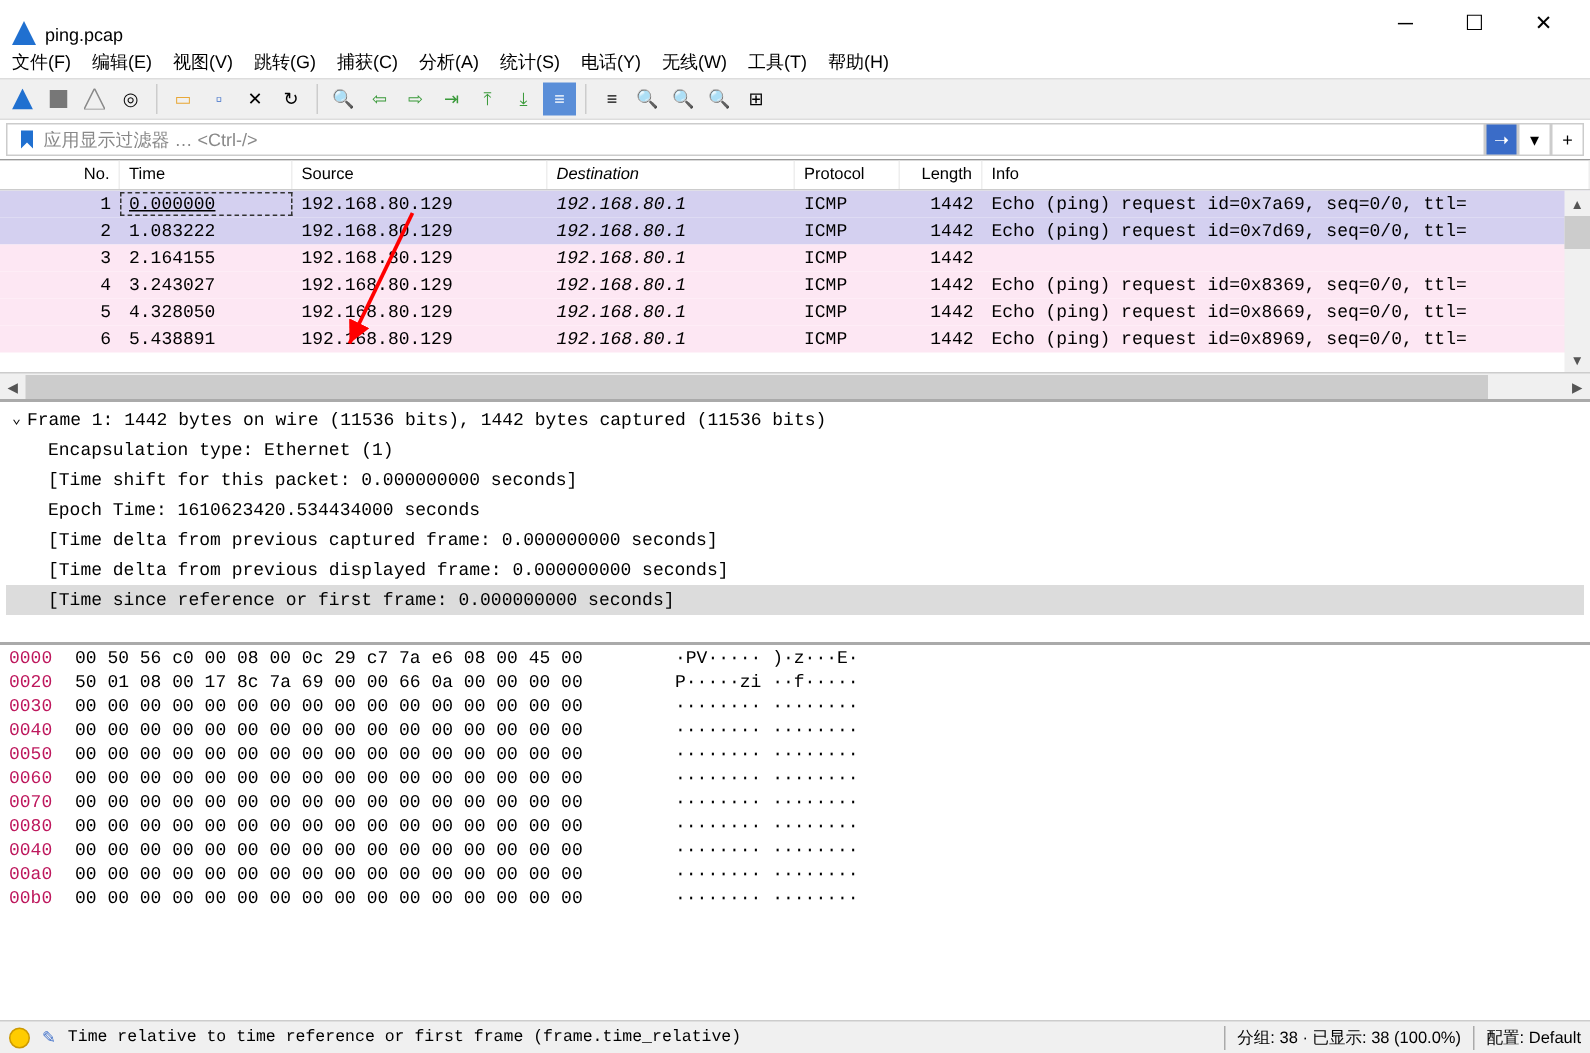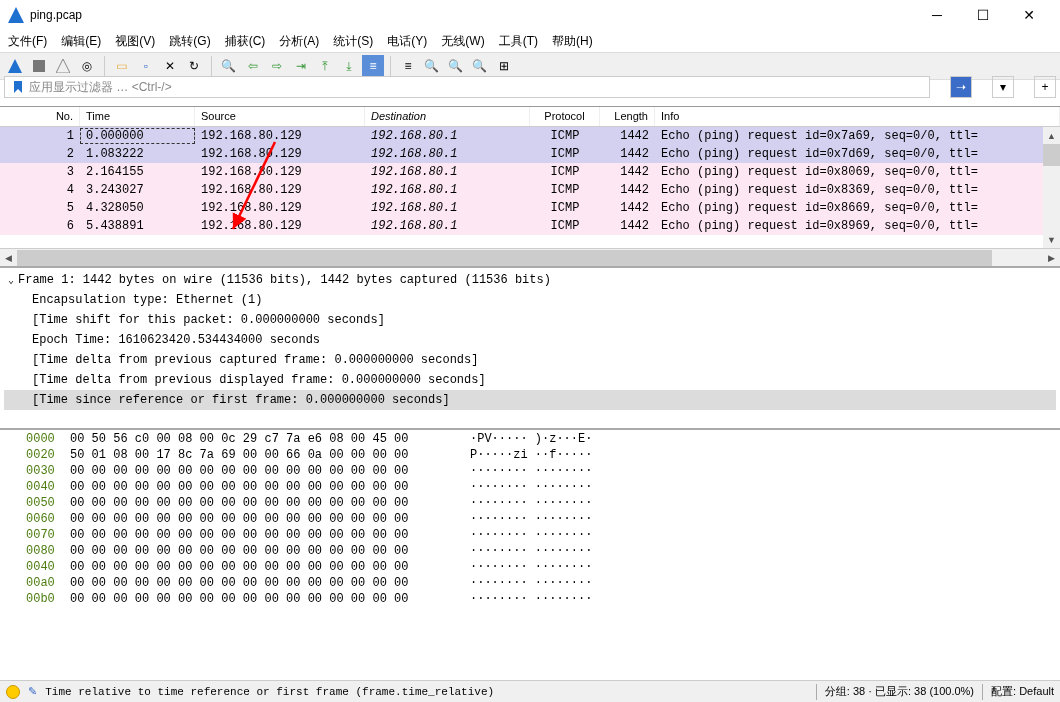--- a/index.html
+++ b/index.html
@@ -1,65 +1,65 @@
 <!DOCTYPE html>
 <html><head>
 <meta charset="utf-8">
 <style>
 * { box-sizing: border-box; margin: 0; padding: 0; }
 body { font-family: "Microsoft YaHei", "Segoe UI", sans-serif; font-size: 12px; background: #f0f0f0; width: 1060px; height: 702px; overflow: hidden; display: flex; flex-direction: column; }
-.titlebar { height: 30px; background: #fff; display: flex; align-items: center; padding: 0 8px; }
+.titlebar { height: 30px; background: #fff; display: flex; align-items: flex-end; padding: 0 8px; }
 .titlebar .icon { width: 16px; height: 16px; margin-right: 6px; }
 .titlebar .title { flex: 1; font-size: 12px; }
 .titlebar .win-controls { display: flex; gap: 0; }
 .titlebar .win-btn { width: 46px; height: 30px; display: flex; align-items: center; justify-content: center; font-size: 14px; cursor: pointer; }
 .menubar { height: 22px; background: #fff; display: flex; align-items: center; padding: 0 8px; gap: 14px; font-size: 12px; }
 .menubar span { cursor: pointer; }
 .toolbar { height: 28px; background: #f0f0f0; border-top: 1px solid #ddd; border-bottom: 1px solid #ddd; display: flex; align-items: center; padding: 0 4px; gap: 2px; }
 .toolbar .tbtn { width: 22px; height: 22px; display: flex; align-items: center; justify-content: center; border: 1px solid transparent; cursor: pointer; }
 .toolbar .sep { width: 1px; height: 20px; background: #ccc; margin: 0 4px; }
-.filterbar { height: 26px; background: #fff; display: flex; align-items: flex-end; padding: 8px 4px; gap: 20px; }
+.filterbar { height: 26px; background: #fff; display: flex; align-items: center; padding: 8px 4px; gap: 0; }
 .filterbar .filter-input { flex: 1; height: 22px; border: 1px solid #ccc; padding: 0 6px; font-size: 12px; background: #fff; display: flex; align-items: center; color: #888; }
 .filterbar .filter-input svg { margin-right: 4px; }
 .filterbar .filter-btn { width: 22px; height: 22px; display: flex; align-items: center; justify-content: center; border: 1px solid #ccc; cursor: pointer; }
 .packet-list { flex: 0 0 auto; background: #fff; border-top: 1px solid #999; display: flex; flex-direction: column; height: 160px; position: relative; overflow: hidden; }
 .pl-header { height: 20px; background: #fff; border-bottom: 1px solid #ccc; display: flex; font-size: 11px; }
 .pl-header .col { padding: 3px 6px; border-right: 1px solid #eee; }
 .pl-body { flex: 1; overflow-x: auto; overflow-y: hidden; }
 .pl-body-inner { min-width: 100%; }
 .pl-row { height: 18px; display: flex; font-family: "Courier New", monospace; font-size: 12px; align-items: center; }
 .pl-row .col { padding: 1px 6px; white-space: nowrap; }
 .pl-row.highlight { background: #d4d0f0; }
 .pl-row.pink { background: #fde7f3; }
-.pl-row.selected .col.time { outline: 1px dashed #333; outline-offset: -1px; }
+.pl-row.selected .col.time { outline: 1px dashed #333; outline-offset: -1px; text-decoration: underline; }
 .col.no { width: 80px; text-align: right; }
 .col.time { width: 115px; }
 .col.source { width: 170px; }
 .col.dest { width: 165px; font-style: italic; }
-.col.proto { width: 70px; text-align: center; }
+.col.proto { width: 70px; }
 .col.len { width: 55px; text-align: right; }
 .col.info { flex: 1; }
 .pl-scroll-h { height: 18px; background: #f0f0f0; border-top: 1px solid #ccc; display: flex; align-items: center; }
 .pl-scroll-h .track { flex: 1; height: 16px; background: #f0f0f0; position: relative; }
 .pl-scroll-h .thumb { position: absolute; left: 0; width: 95%; height: 100%; background: #ccc; }
 .pl-scroll-h .arrow { width: 17px; height: 16px; display: flex; align-items: center; justify-content: center; background: #f0f0f0; cursor: pointer; font-size: 9px; color: #555; }
 .pl-scroll-v { position: absolute; right: 0; top: 20px; bottom: 18px; width: 17px; background: #f0f0f0; display: flex; flex-direction: column; }
 .pl-scroll-v .arrow { height: 17px; display: flex; align-items: center; justify-content: center; font-size: 9px; color: #555; cursor: pointer; }
 .pl-scroll-v .track { flex: 1; position: relative; }
 .pl-scroll-v .thumb { position: absolute; top: 0; height: 25%; width: 100%; background: #ccc; }
 .details { background: #fff; border-top: 2px solid #aaa; height: 162px; overflow-y: auto; position: relative; }
 .details-inner { padding: 2px 4px; font-family: "Courier New", monospace; font-size: 12px; }
 .details-inner .row { display: flex; align-items: center; height: 20px; }
 .details-inner .toggle { width: 14px; display: inline-flex; align-items: center; justify-content: center; cursor: pointer; font-size: 10px; }
 .details-inner .indent { padding-left: 28px; }
 .details-inner .row.selected { background: #dcdcdc; font-family: Liberation Mono, monospace; }
 .hexdump { background: #fff; border-top: 2px solid #aaa; flex: 1; overflow-y: auto; }
 .hex-inner { padding: 2px 6px; font-family: "Courier New", monospace; font-size: 12px; }
 .hex-row { display: flex; height: 16px; }
-.hex-off { width: 44px; color: #4d7c0f; margin-left: 20px; }
+.hex-off { width: 44px; color: #be185d; }
 .hex-bytes { width: 400px; }
 .hex-ascii { }
 .statusbar { height: 22px; background: #f0f0f0; border-top: 1px solid #ccc; display: flex; align-items: center; padding: 0 6px; font-size: 11px; gap: 8px; }
 .statusbar .s-icon { width: 14px; height: 14px; border-radius: 50%; background: #ffcc00; border: 1px solid #cc9900; }
 .statusbar .s-text { flex: 1; font-family: "Courier New", monospace; }
 .statusbar .right { display: flex; gap: 8px; }
 .statusbar .sep { width: 1px; height: 16px; background: #aaa; }
 .arrow-annotation { position: absolute; left: 225px; top: 30px; pointer-events: none; }
 .arrow-annotation svg { overflow: visible; }
 </style>
@@ -172,21 +172,20 @@
           <div class="col len">1442</div>
           <div class="col info">Echo (ping) request  id=0x7d69, seq=0/0, ttl=</div>
         </div>
         <div class="pl-row pink">
           <div class="col no">3</div>
           <div class="col time">2.164155</div>
           <div class="col source">192.168.80.129</div>
           <div class="col dest">192.168.80.1</div>
           <div class="col proto">ICMP</div>
           <div class="col len">1442</div>
-          <div class="col info">Echo (ping) request  id=0x8069, seq=0/0, ttl=</div>
         </div>
         <div class="pl-row pink">
           <div class="col no">4</div>
           <div class="col time">3.243027</div>
           <div class="col source">192.168.80.129</div>
           <div class="col dest">192.168.80.1</div>
           <div class="col proto">ICMP</div>
           <div class="col len">1442</div>
           <div class="col info">Echo (ping) request  id=0x8369, seq=0/0, ttl=</div>
         </div>

